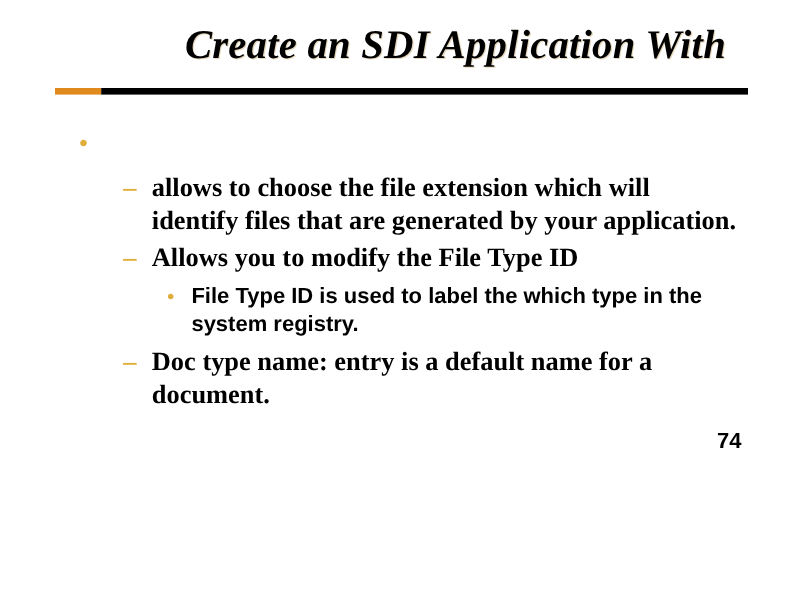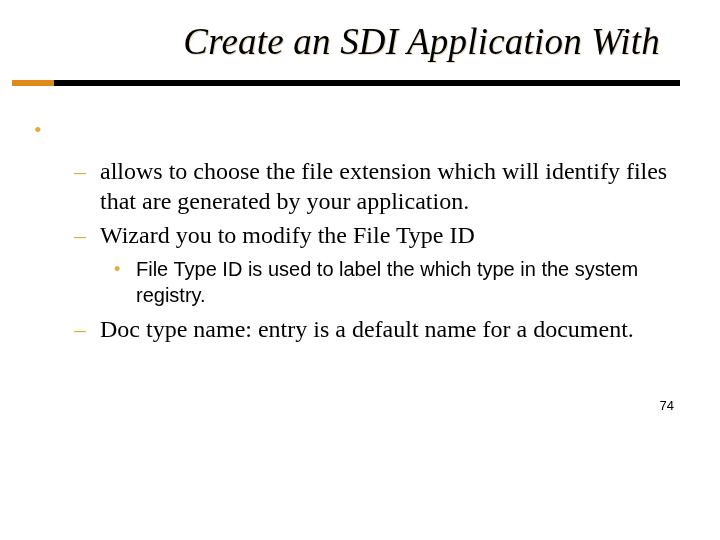--- a/index.html
+++ b/index.html
@@ -9,21 +9,22 @@
     background: #fff;
     font-family: "Times New Roman", Times, serif;
     color: #000;
     position: relative;
     overflow: hidden;
   }
   .slide {
     width: 720px;
     height: 435px;
     position: relative;
-    padding: 20px 50px 0 32px;
+    padding: 20px 50px 0 70px;
+    font-weight: bold;
   }
   .title {
     font-style: italic;
     font-size: 37px;
     line-height: 1.18;
     text-align: right;
     color: #000;
     text-shadow: 1px 1px 0 rgba(180,140,60,0.35);
     padding-left: 40px;
     padding-right: 10px;
@@ -98,21 +99,21 @@
     width: 22px;
     flex: 0 0 22px;
     font-size: 18px;
     line-height: 26px;
   }
   .pagenum {
     position: absolute;
     right: 46px;
     bottom: 22px;
     font-family: Arial, Helvetica, sans-serif;
-    font-size: 13px;
+    font-size: 20px;
     color: #000;
   }
 </style>
 </head>
 <body>
 
 <div class="slide">
 
   <div class="title">
     <span>Create an SDI Application With</span><br>
@@ -131,21 +132,21 @@
 
     <div class="lvl2-group">
 
       <div class="lvl2">
         <span class="dash">–</span>
         <span>allows to choose the file extension which will identify files that are generated by your application.</span>
       </div>
 
       <div class="lvl2">
         <span class="dash">–</span>
-        <span>Wizard you to modify the File Type ID</span>
+        <span>Allows you to modify the File Type ID</span>
       </div>
 
       <div class="lvl3-group">
         <div class="lvl3">
           <span class="dot3">•</span>
           <span>File Type ID is used to label the which type in the system registry.</span>
         </div>
       </div>
 
       <div class="lvl2">

